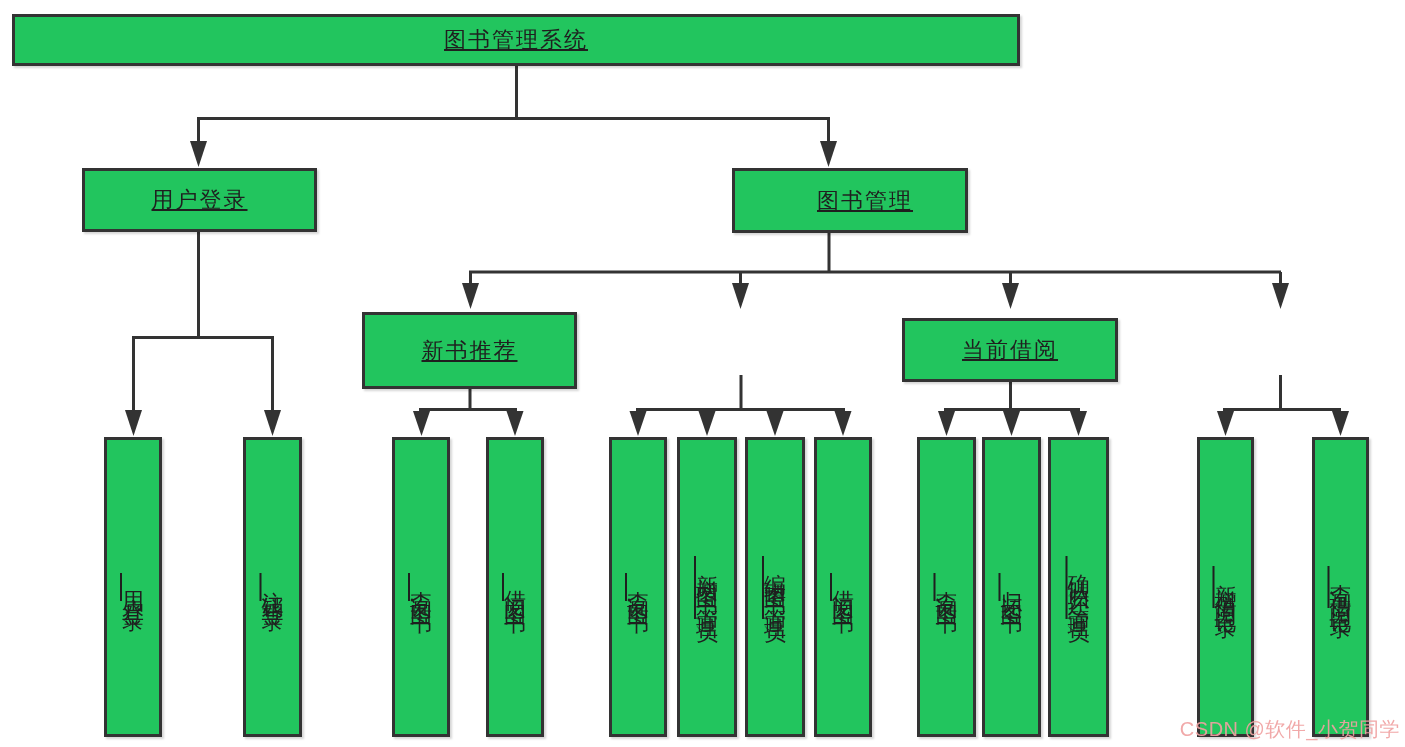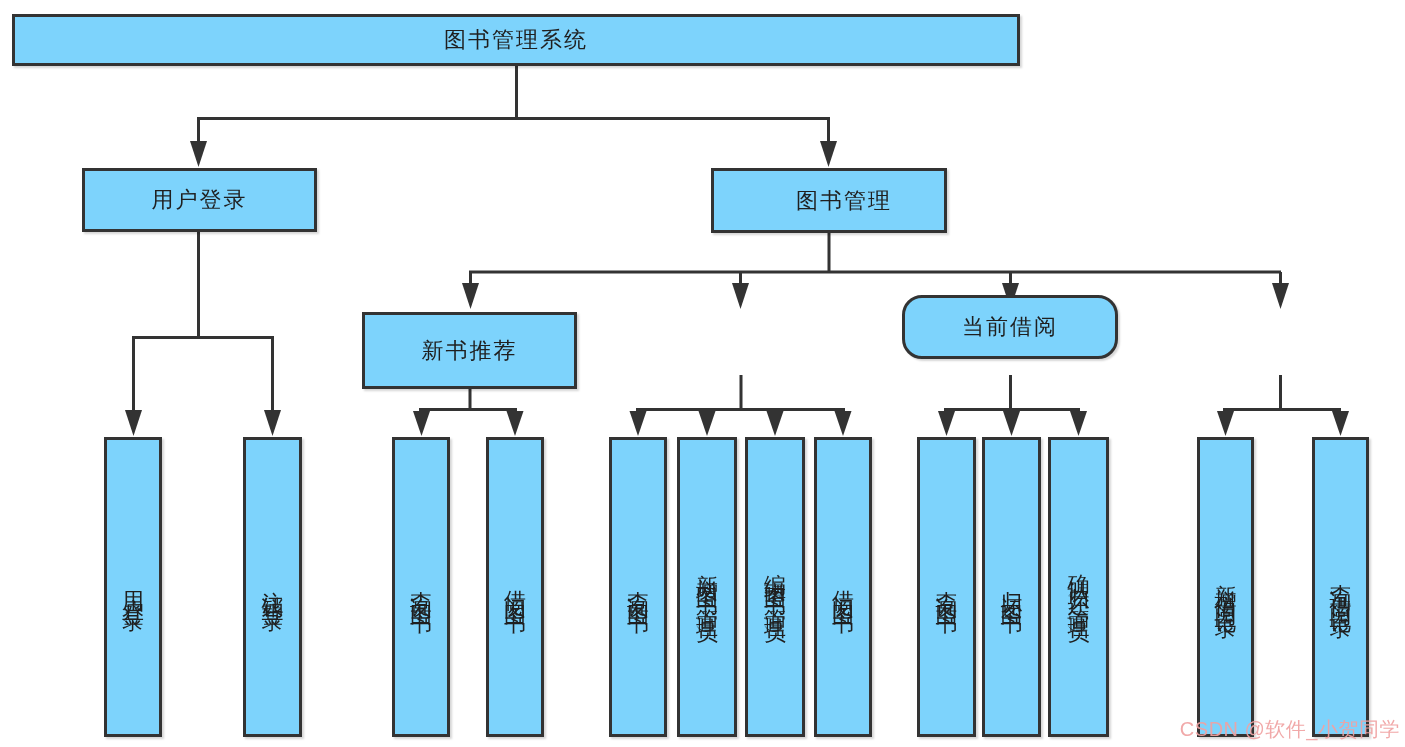--- a/index.html
+++ b/index.html
@@ -8,23 +8,24 @@
     --bg:#ffffff;
     --wm:#f0a2a2;
   }
   html,body{margin:0;padding:0;background:var(--bg);}
   body{font-family:"Liberation Sans","DejaVu Sans",sans-serif;color:var(--text);}
   .stage{
     position:relative;width:1405px;height:747px;background:var(--bg);overflow:hidden;
   }
   .node{
     position:absolute;box-sizing:border-box;
-    border:3px solid var(--line);background:#7dd3fc;color:var(--text);
+    border:3px solid var(--line);background:#22c55e;color:var(--text);
     display:flex;align-items:center;justify-content:center;
     box-shadow:2px 2px 2px rgba(0,0,0,0.16);
+    text-decoration:underline;
   }
   .h-node{font-size:22px;letter-spacing:2px;white-space:nowrap;}
   .v-node{font-size:22px;}
   .v-node span{
     writing-mode:vertical-rl;text-orientation:mixed;
     letter-spacing:7px;line-height:1;
   }
   svg.connectors{position:absolute;left:0;top:0;width:1405px;height:747px;}
   .cline{stroke:var(--line);stroke-width:3;fill:none;}
   .ahead{fill:var(--line);stroke:none;}
@@ -78,24 +79,24 @@
     <g>
       <path class="cline" d="M1280.5 375 V409.5 M1223 409.5 H1341"></path>
       <polygon class="ahead" points="1217,411 1234,411 1225.5,436"></polygon>
       <polygon class="ahead" points="1332,411 1349,411 1340.5,436"></polygon>
     </g>
   </svg>
 
   <div class="node h-node" style="left:12px;top:14px;width:1008px;height:52px;">图书管理系统</div>
 
   <div class="node h-node" style="left:82px;top:168px;width:235px;height:64px;">用户登录</div>
-  <div class="node h-node" style="left:711px;top:168px;width:236px;height:65px;padding-left:30px;">图书管理</div>
+  <div class="node h-node" style="left:732px;top:168px;width:236px;height:65px;padding-left:30px;">图书管理</div>
 
   <div class="node h-node" style="left:362px;top:312px;width:215px;height:77px;">新书推荐</div>
-  <div class="node h-node" style="left:902px;top:295px;width:216px;height:64px;border-radius:20px;">当前借阅</div>
+  <div class="node h-node" style="left:902px;top:318px;width:216px;height:64px;">当前借阅</div>
 
   <div class="node v-node" style="left:104px;top:437px;width:58px;height:300px;">
     <span>用户登录</span>
     </div>
   <div class="node v-node" style="left:243px;top:437px;width:59px;height:300px;">
     <span>注销登录</span>
     </div>
   <div class="node v-node" style="left:392px;top:437px;width:58px;height:300px;">
     <span>查询图书</span>
     </div>

